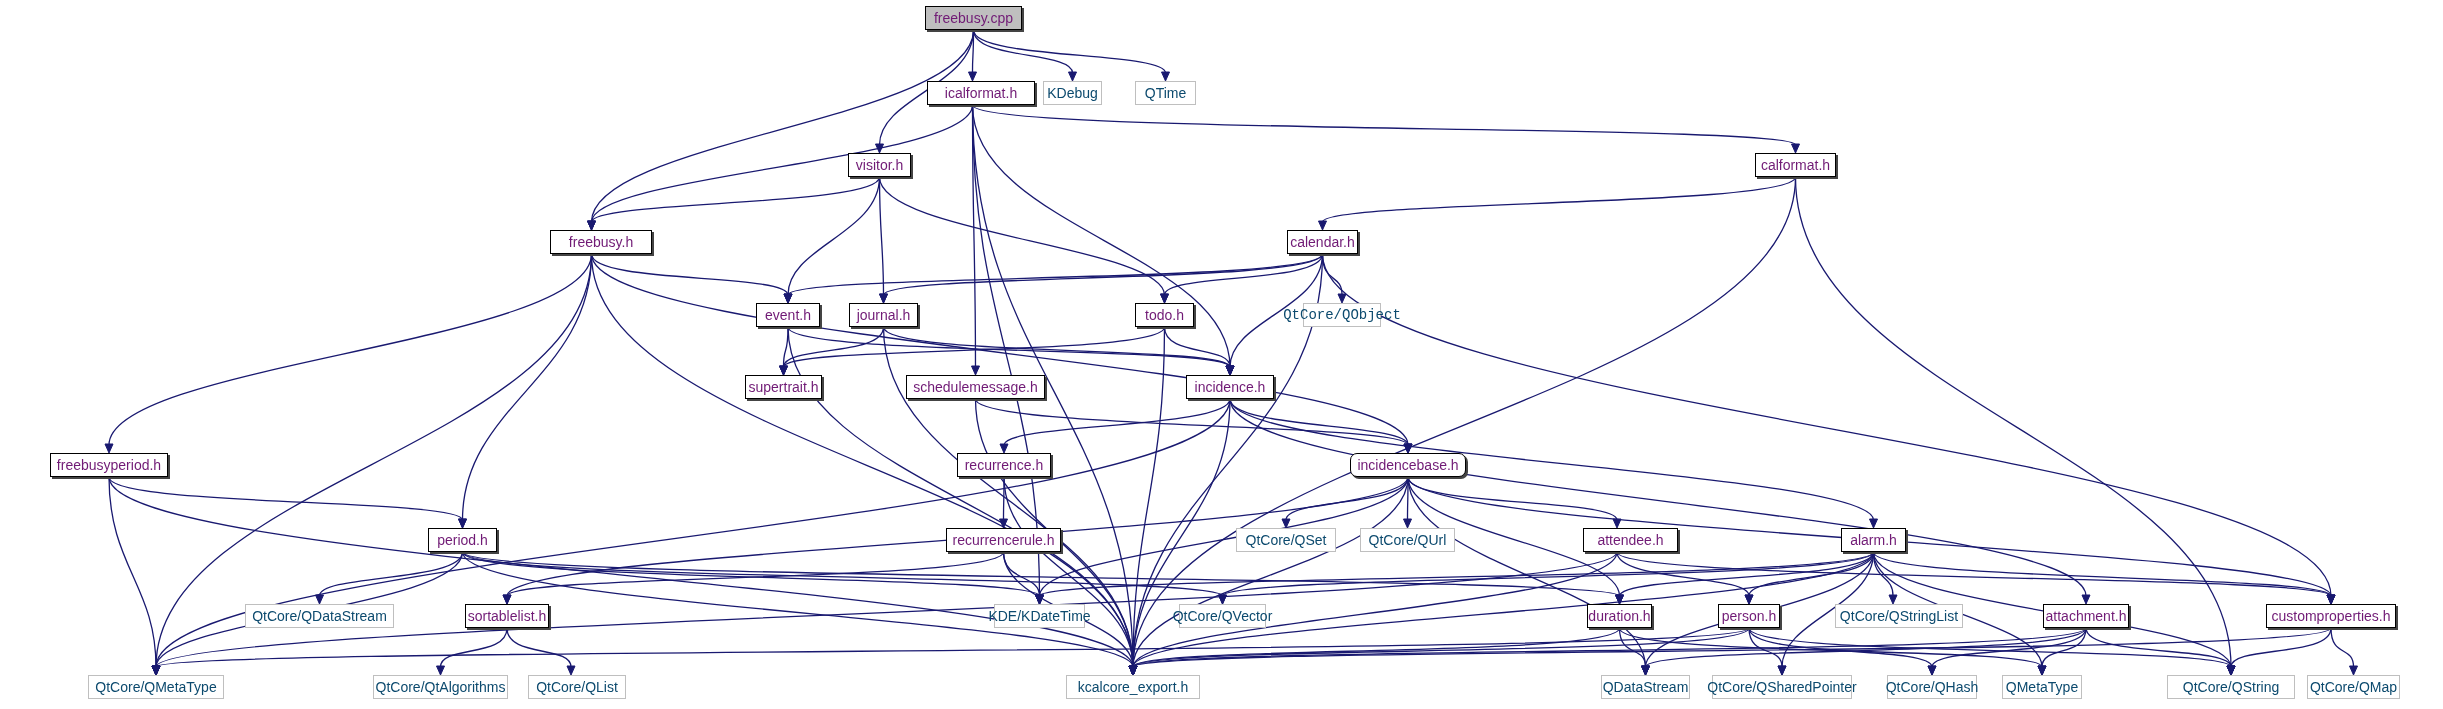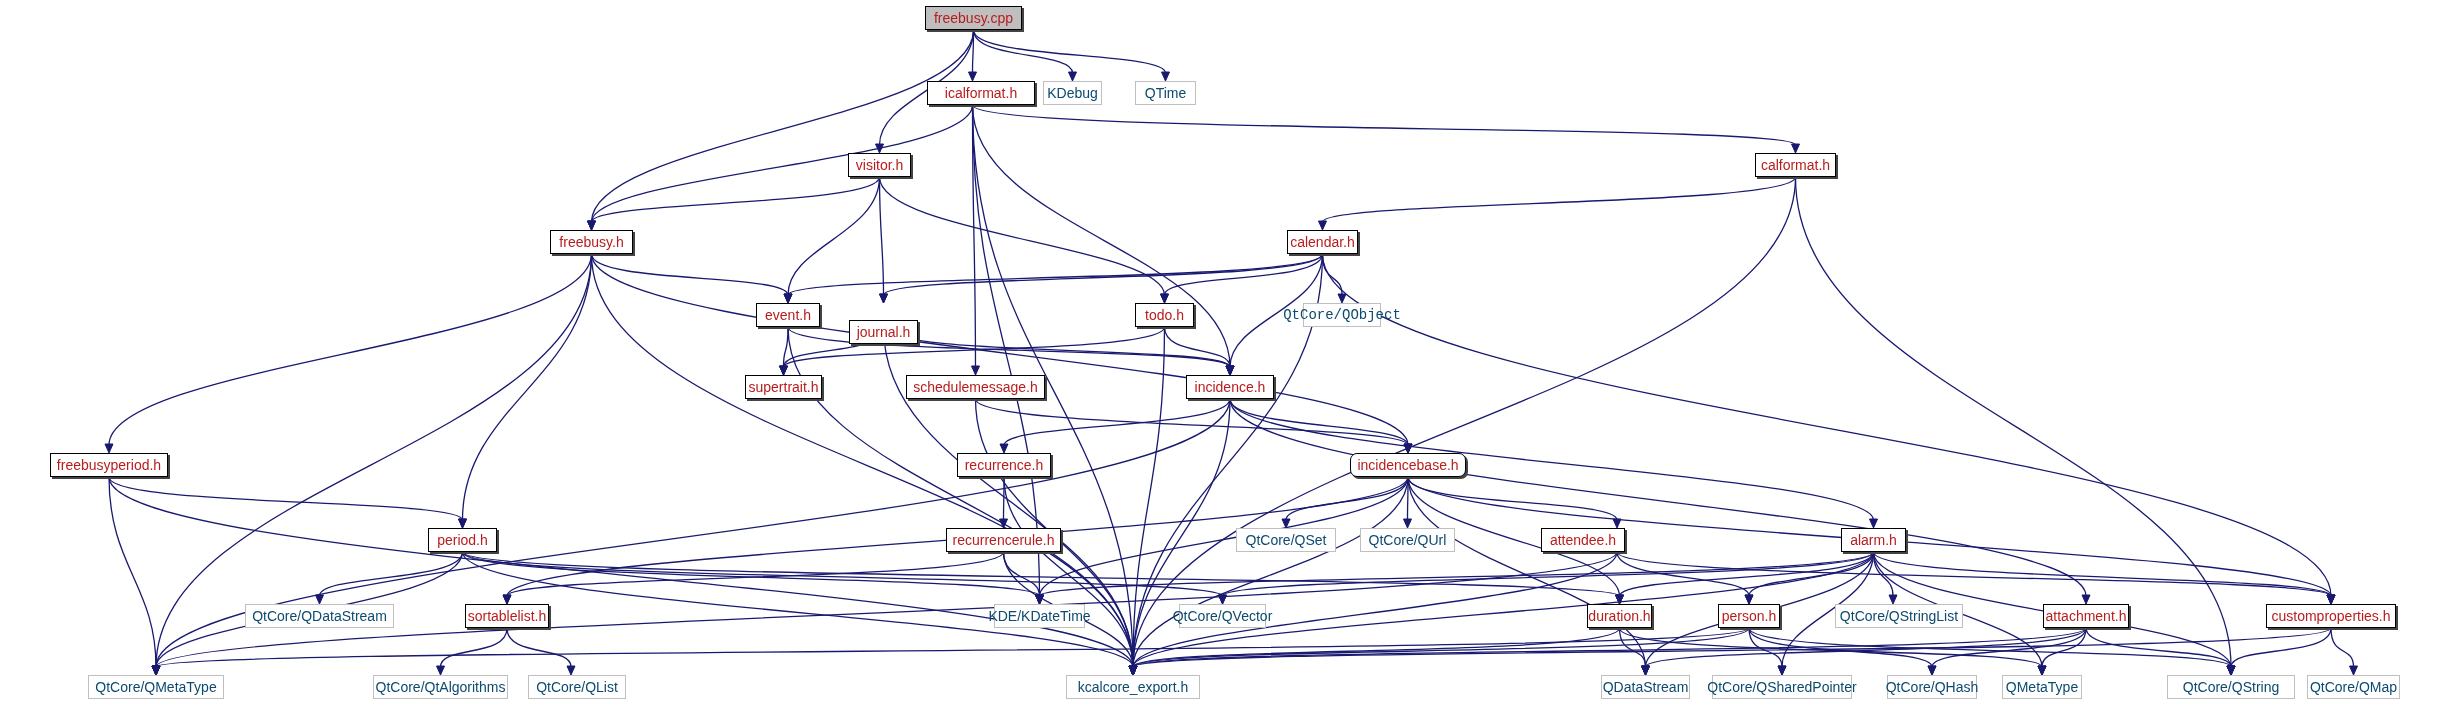--- a/index.html
+++ b/index.html
@@ -1,20 +1,20 @@
 <!DOCTYPE html>
 <html><head>
 <meta charset="utf-8">
 <style>
   html, body { margin:0; padding:0; background:#ffffff; }
   body { width:2443px; height:709px; position:relative; overflow:hidden;
          font-family:"Liberation Sans", "DejaVu Sans", sans-serif; }
   #graph { position:absolute; left:0; top:0; width:2443px; height:709px; }
   .node { position:absolute; height:24px; box-sizing:border-box; display:flex;
-          align-items:center; justify-content:center; font-size:14px; color:#b91c1c;
+          align-items:center; justify-content:center; font-size:14px; color:#701a75;
           background:#fff; white-space:nowrap; }
   .node.local { border:1.5px solid #000; box-shadow:2px 2px 0 #444; }
   .node.external { border:1.5px solid #bfbfbf; color:#0c4a6e; }
   .node.root { border:1.5px solid #000; background:#bfbfbf; box-shadow:2px 2px 0 #444; }
   svg path.edge { fill:none; stroke:#191970; stroke-width:1.3; }
   svg polygon.arrow { fill:#191970; stroke:#191970; }
 </style>
 </head>
 <body>
 
@@ -230,37 +230,37 @@
       <polygon class="arrow" points="1133,675 1129,666 1137,666"></polygon>
     </g>
 </svg>
 <div id="nodes">
     <div class="node root" style="left: 925px; top: 6px; width: 97px;">freebusy.cpp</div>
     <div class="node local" style="left: 927px; top: 81px; width: 108px;">icalformat.h</div>
     <div class="node external" style="left: 1043px; top: 81px; width: 59px;">KDebug</div>
     <div class="node external" style="left: 1135px; top: 81px; width: 61px;">QTime</div>
     <div class="node local" style="left: 848px; top: 153px; width: 63px;">visitor.h</div>
     <div class="node local" style="left: 1755px; top: 153px; width: 81px;">calformat.h</div>
-    <div class="node local" style="left: 550px; top: 230px; width: 83px;">freebusy.h</div>
+    <div class="node local" style="left: 550px; top: 230px; width: 102px;">freebusy.h</div>
     <div class="node local" style="left: 1287px; top: 230px; width: 71px;">calendar.h</div>
     <div class="node local" style="left: 756px; top: 303px; width: 64px;">event.h</div>
-    <div class="node local" style="left: 849px; top: 320px; width: 69px;">journal.h</div>
+    <div class="node local" style="left: 849px; top: 303px; width: 69px;">journal.h</div>
     <div class="node local" style="left: 1135px; top: 303px; width: 59px;">todo.h</div>
     <div class="node external" style="left: 1303px; top: 303px; width: 78px; font-family: Liberation Mono, monospace;">QtCore/QObject</div>
     <div class="node local" style="left: 745px; top: 375px; width: 77px;">supertrait.h</div>
     <div class="node local" style="left: 906px; top: 375px; width: 139px;">schedulemessage.h</div>
     <div class="node local" style="left: 1186px; top: 375px; width: 88px;">incidence.h</div>
     <div class="node local" style="left: 50px; top: 453px; width: 118px;">freebusyperiod.h</div>
     <div class="node local" style="left: 957px; top: 453px; width: 94px;">recurrence.h</div>
     <div class="node local" style="left: 1350px; top: 453px; width: 116px; border-radius: 7px;">incidencebase.h</div>
     <div class="node local" style="left: 428px; top: 528px; width: 69px;">period.h</div>
     <div class="node local" style="left: 946px; top: 528px; width: 115px;">recurrencerule.h</div>
     <div class="node external" style="left: 1236px; top: 528px; width: 100px;">QtCore/QSet</div>
     <div class="node external" style="left: 1360px; top: 528px; width: 95px;">QtCore/QUrl</div>
-    <div class="node local" style="left: 1541px; top: 528px; width: 84px;">attendee.h</div>
+    <div class="node local" style="left: 1583px; top: 528px; width: 95px;">attendee.h</div>
     <div class="node local" style="left: 1841px; top: 528px; width: 65px;">alarm.h</div>
     <div class="node external" style="left: 245px; top: 604px; width: 149px;">QtCore/QDataStream</div>
     <div class="node local" style="left: 465px; top: 604px; width: 84px;">sortablelist.h</div>
     <div class="node external" style="left: 994px; top: 604px; width: 91px;">KDE/KDateTime</div>
     <div class="node external" style="left: 1179px; top: 604px; width: 87px;">QtCore/QVector</div>
     <div class="node local" style="left: 1587px; top: 604px; width: 65px;">duration.h</div>
     <div class="node local" style="left: 1718px; top: 604px; width: 62px;">person.h</div>
     <div class="node external" style="left: 1835px; top: 604px; width: 128px;">QtCore/QStringList</div>
     <div class="node local" style="left: 2043px; top: 604px; width: 86px;">attachment.h</div>
     <div class="node local" style="left: 2266px; top: 604px; width: 130px;">customproperties.h</div>

